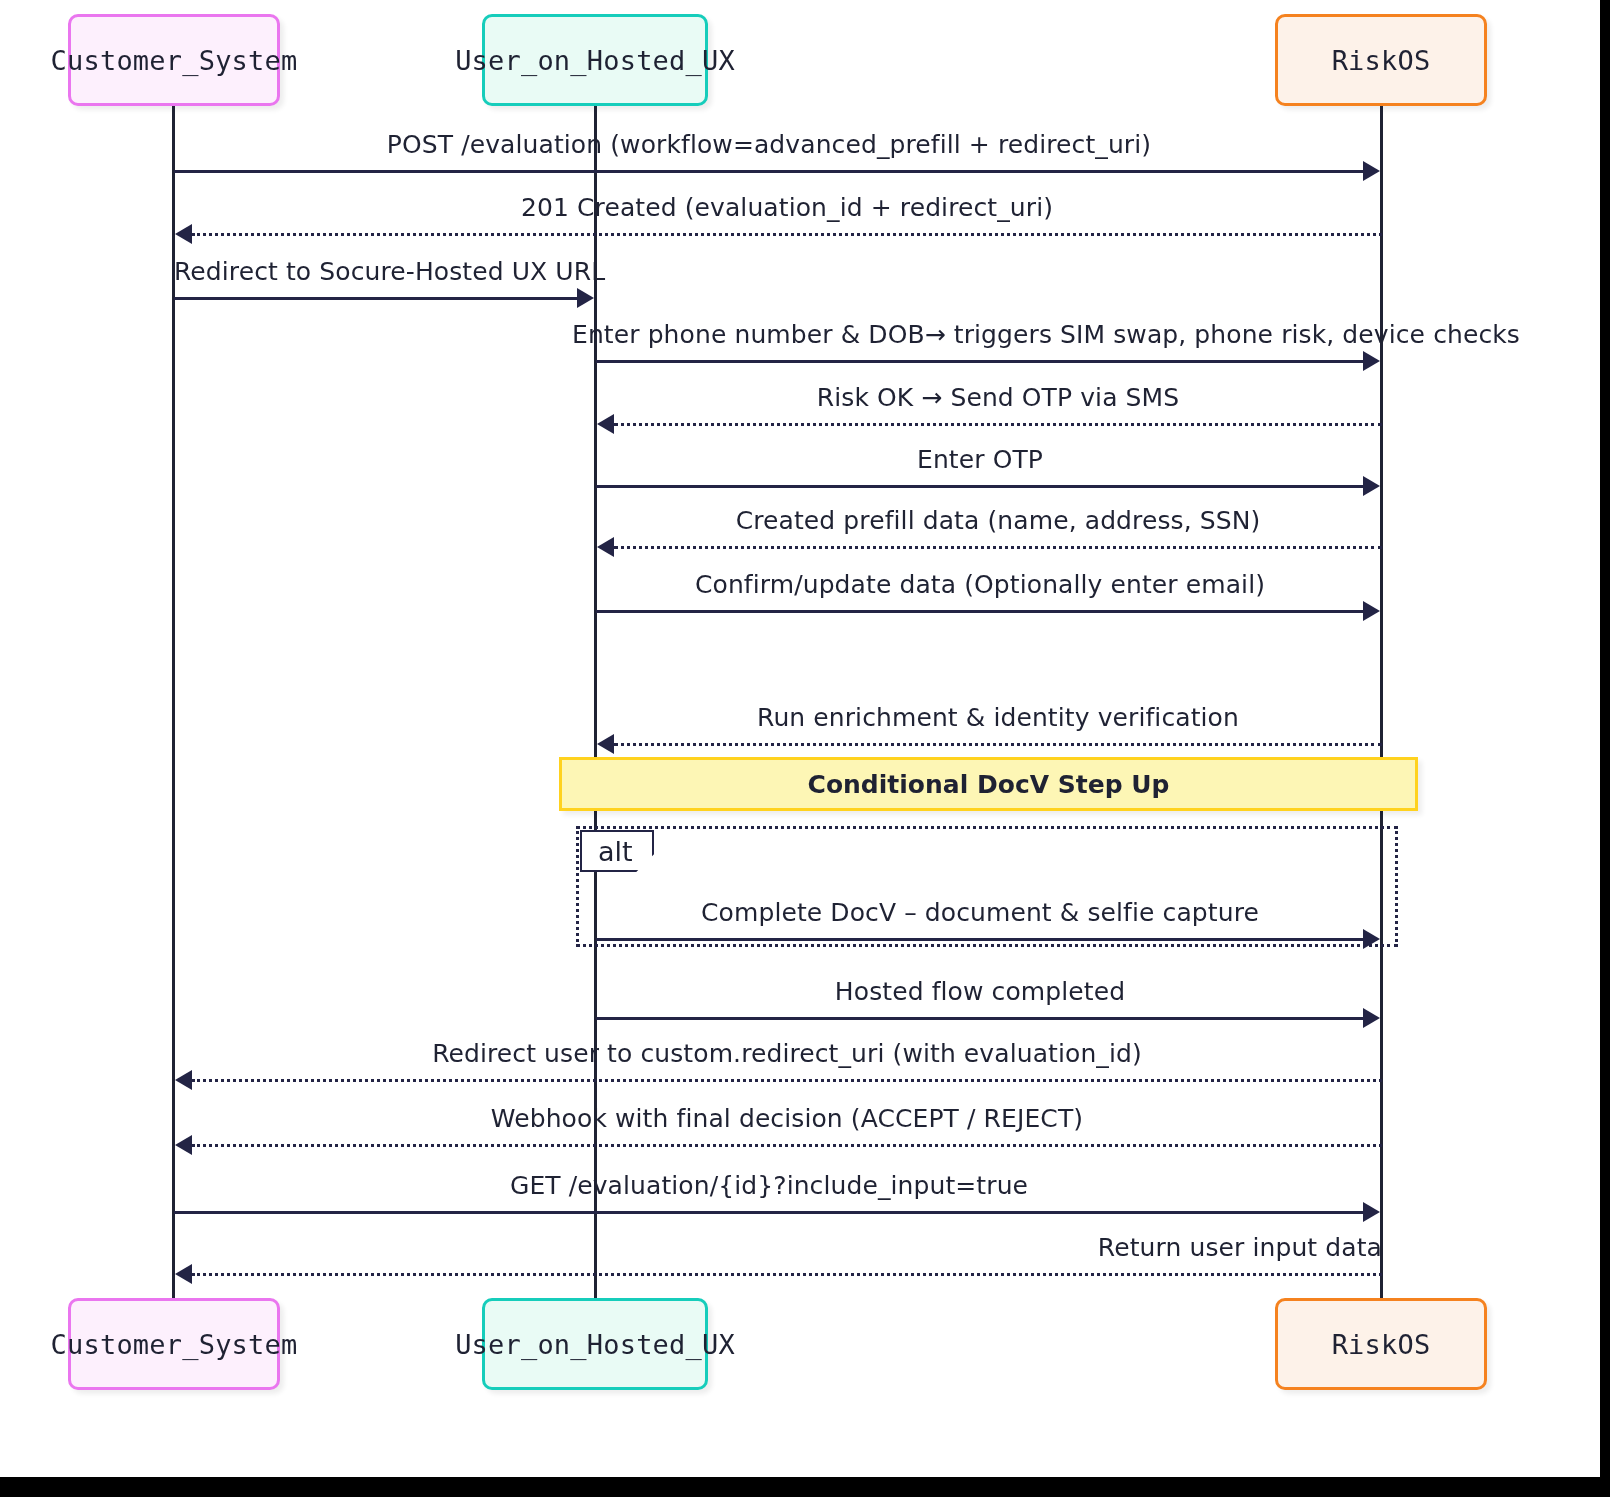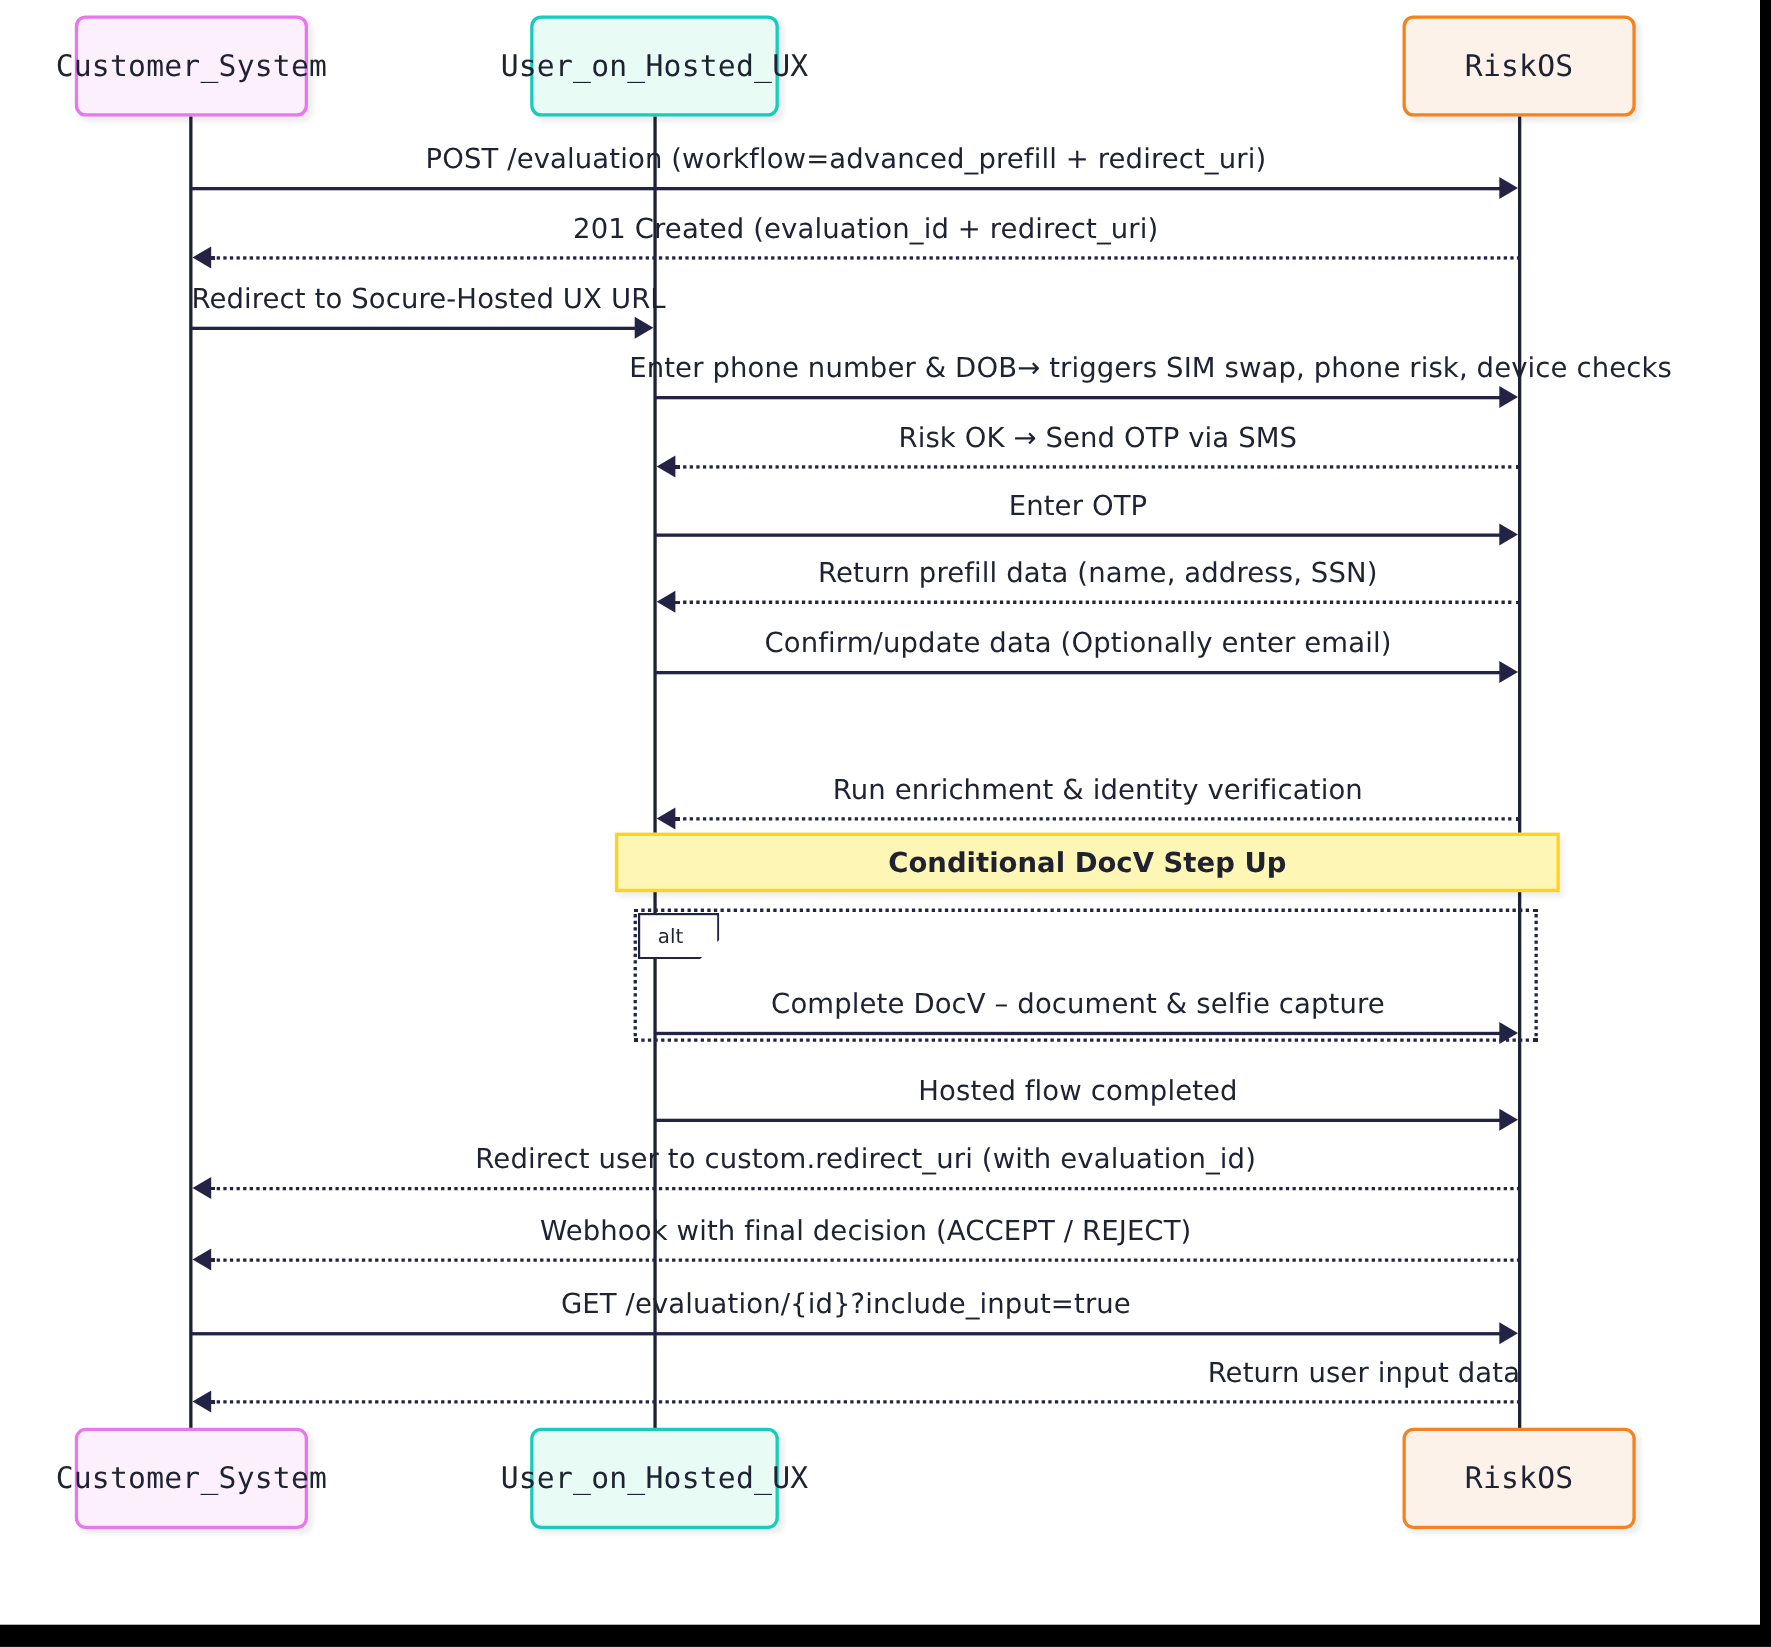--- a/index.html
+++ b/index.html
@@ -114,21 +114,21 @@
     position: absolute;
     box-sizing: border-box;
     border: 3px dotted #232445;
     background: transparent;
   }
   .frag-tag {
     position: absolute;
     box-sizing: border-box;
     background: #ffffff;
     border: 2px solid #232445;
-    font-size: 18px;
+    font-size: 27px;
     color: #1f2233;
     display: flex;
     align-items: center;
     padding-left: 16px;
     box-shadow: 4px 4px 5px rgba(0,0,0,0.07);
     clip-path: polygon(0 0, 100% 0, 100% 58%, 76% 100%, 0 100%);
     text-align: right;
   }
   .frag-cond {
     position: absolute;
@@ -190,21 +190,21 @@
 
     <div class="msg" style="left:596px; top:485px; width:790px;">
       <div class="line" style="width:768px;"></div>
       <div class="head right" style="left:767px;"></div>
       <div class="label" style="left:0; width:768px;">Enter OTP</div>
     </div>
 
     <div class="msg dashed" style="left:596px; top:546px; width:790px;">
       <div class="line" style="left:18px; width:768px;"></div>
       <div class="head left" style="left:1px;"></div>
-      <div class="label" style="left:18px; width:768px;">Return prefill data (name, address, SSN)</div>
+      <div class="label" style="left:18px; width:768px;">Created prefill data (name, address, SSN)</div>
     </div>
 
     <div class="msg" style="left:596px; top:610px; width:790px;">
       <div class="line" style="width:768px;"></div>
       <div class="head right" style="left:767px;"></div>
       <div class="label" style="left:0; width:768px;">Confirm/update data (Optionally enter email)</div>
     </div>
 
 
     <div class="msg dashed" style="left:596px; top:743px; width:790px;">

